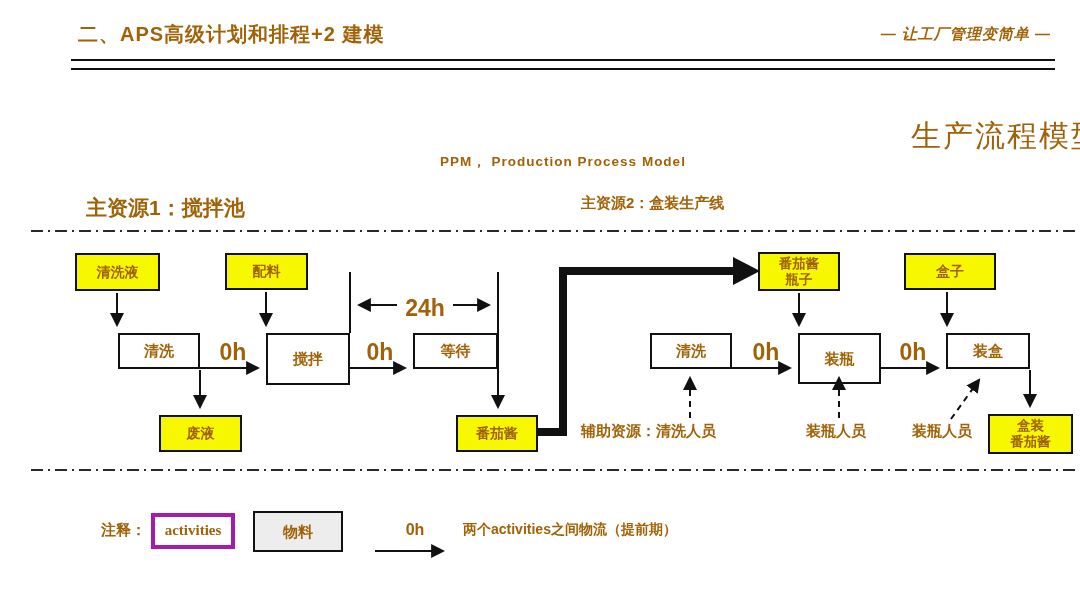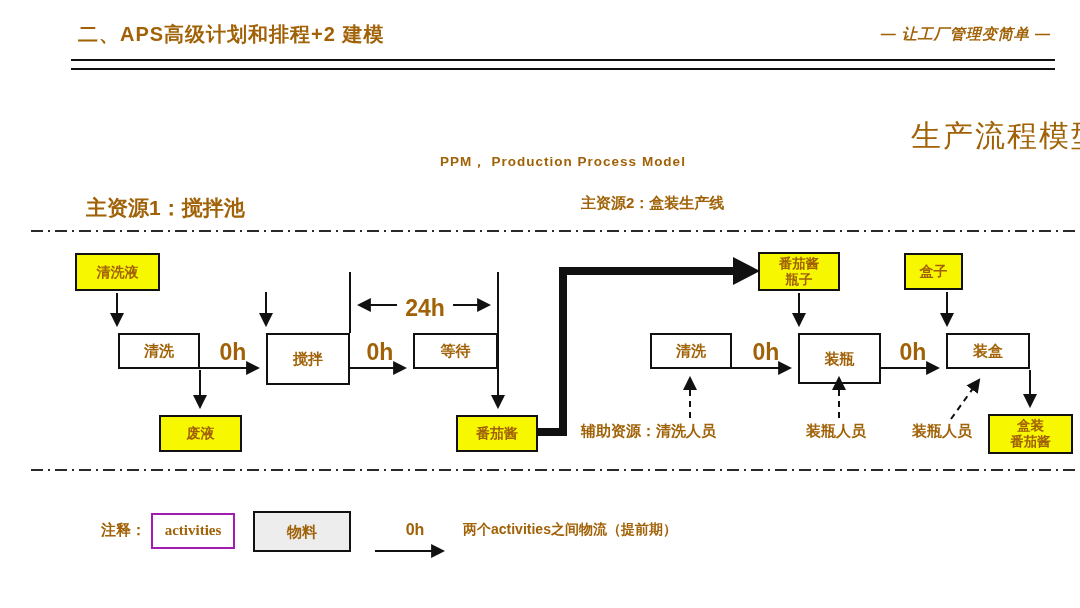--- a/index.html
+++ b/index.html
@@ -29,23 +29,23 @@
     font-weight:bold;text-align:center;box-sizing:border-box;line-height:1.15;white-space:pre-line;}
   .material{background:#F7F700;border:2.5px solid #111;font-size:14px;}
   .activity{background:#fff;border:2px solid #111;font-size:15px;}
   .small-text{font-size:13.5px;}
   
   .lt{position:absolute;transform:translateX(-50%);font-size:23px;font-weight:bold;}
   
   .aux{position:absolute;font-size:15px;font-weight:bold;}
   
   .legend-label{position:absolute;left:78px;top:521px;font-size:15px;font-weight:bold;}
-  .legend-activities{left:128px;top:513px;width:84px;height:36px;background:#fff;border:2px solid #a21caf;
+  .legend-activities{left:128px;top:513px;width:84px;height:36px;background:#fff;border:4px solid #a21caf;
     font-family:"Liberation Serif","DejaVu Serif",serif;font-size:15px;}
-  .legend-material{left:230px;top:511px;width:98px;height:41px;background:#EDEDED;border:2px solid #111;font-size:15px;}
+  .legend-material{left:230px;top:511px;width:90px;height:41px;background:#EDEDED;border:2px solid #111;font-size:15px;}
   .legend-0h{position:absolute;left:392px;top:521px;transform:translateX(-50%);font-size:16px;font-weight:bold;}
   .legend-desc{position:absolute;left:440px;top:521px;font-size:14px;font-weight:bold;}
   
   .wires{position:absolute;left:0;top:0;pointer-events:none;}
 </style>
 </head>
 <body>
 
 <div class="slide">
 
@@ -56,23 +56,24 @@
   <div class="main-title">生产流程模型</div>
   <div class="sub-title">PPM， Production Process Model</div>
 
   <div class="res1">主资源1：搅拌池</div>
   <div class="res2">主资源2：盒装生产线</div>
 
   <div class="divider div1"></div>
   <div class="divider div2"></div>
 
   <div class="box material" style="left:52px;top:253px;width:85px;height:38px;">清洗液</div>
+  <div class="box material" style="left:202px;top:253px;width:83px;height:37px;">配料</div>
   <div class="box material small-text" style="left:735px;top:252px;width:82px;height:39px;">番茄酱
 瓶子</div>
-  <div class="box material" style="left:881px;top:253px;width:59px;height:37px;text-align:right;">盒子</div>
+  <div class="box material" style="left:881px;top:253px;width:92px;height:37px;text-align:right;">盒子</div>
   <div class="box material" style="left:136px;top:415px;width:83px;height:37px;">废液</div>
   <div class="box material" style="left:433px;top:415px;width:82px;height:37px;">番茄酱</div>
   <div class="box material small-text" style="left:965px;top:414px;width:85px;height:40px;">盒装
 番茄酱</div>
 
   <div class="box activity" style="left:95px;top:333px;width:82px;height:36px;">清洗</div>
   <div class="box activity" style="left:243px;top:333px;width:84px;height:52px;">搅拌</div>
   <div class="box activity" style="left:390px;top:333px;width:85px;height:36px;">等待</div>
   <div class="box activity" style="left:627px;top:333px;width:82px;height:36px;">清洗</div>
   <div class="box activity" style="left:775px;top:333px;width:83px;height:51px;">装瓶</div>

